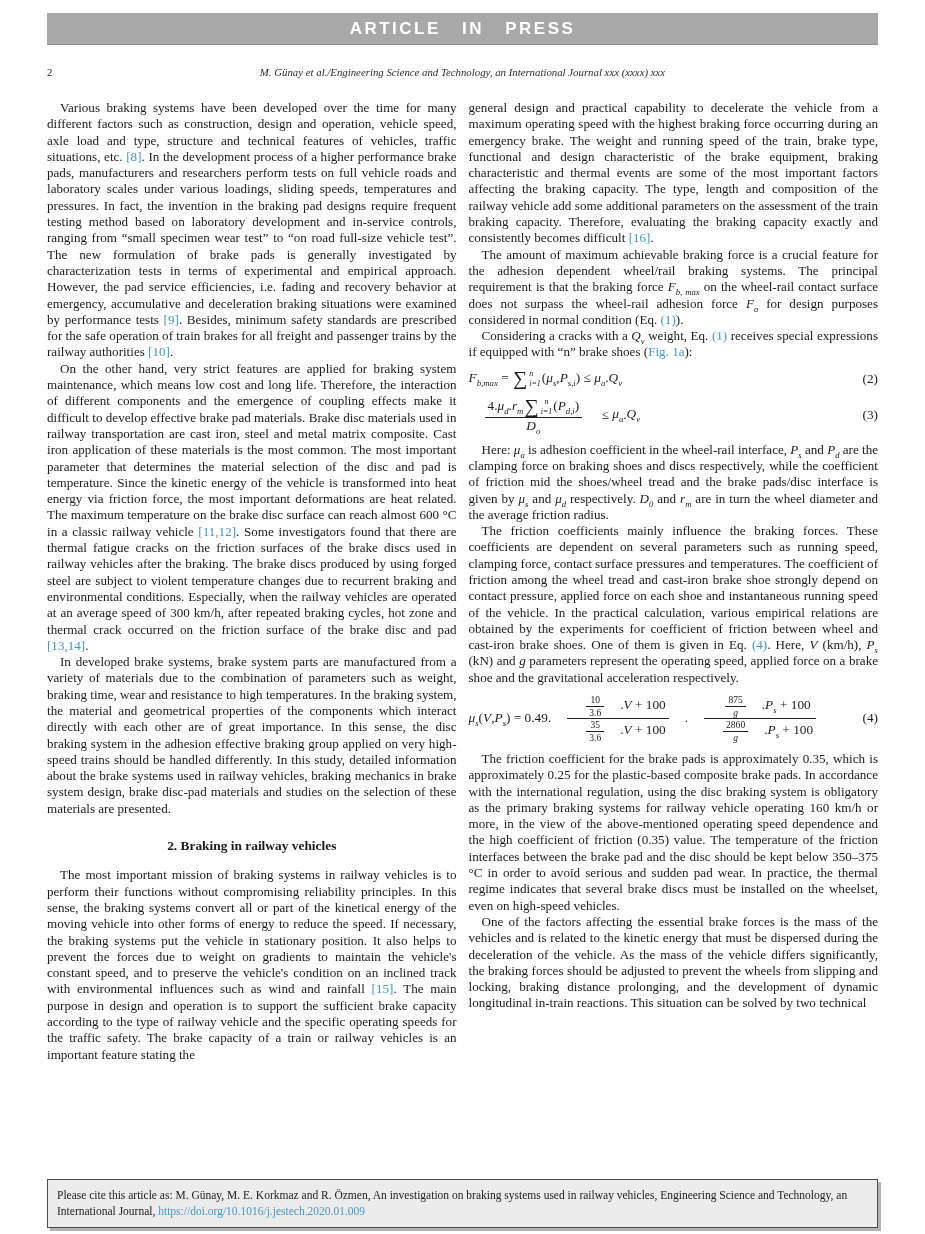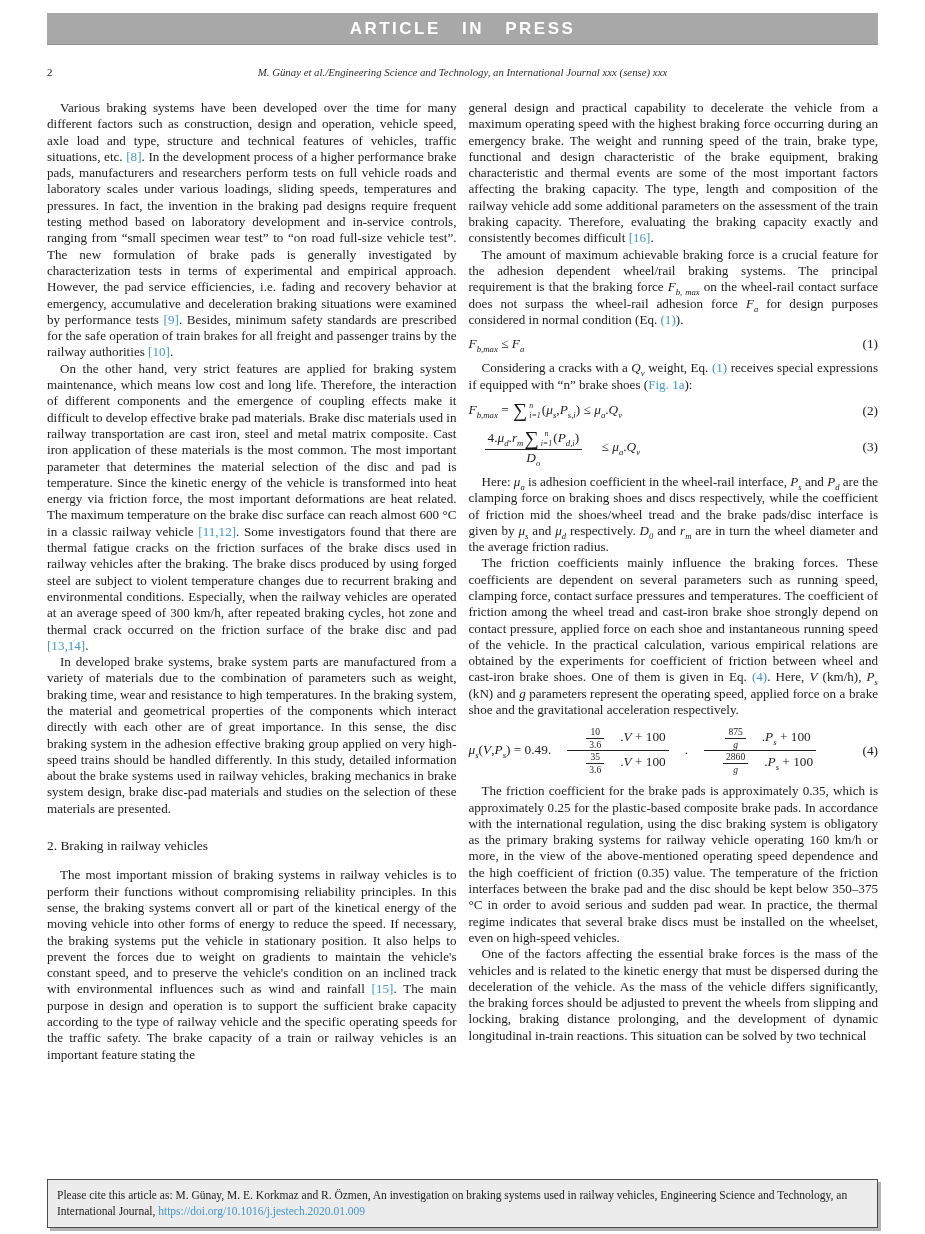--- a/index.html
+++ b/index.html
@@ -12,21 +12,21 @@
           display:flex;align-items:center;justify-content:center;border-bottom:1px solid #8f8f8f;}
   .header-row{position:absolute;left:47px;right:47px;top:66px;height:16px;
               font-size:10.8px;text-align:center;}
   .page-num{position:absolute;left:0;top:0;font-style:normal;}
   .running-title{font-style:italic;color:#2b2b2b;}
   .columns{position:absolute;left:47px;right:47px;top:100px;bottom:54px;
            display:flex;gap:12px;overflow:hidden;}
   .col{flex:1;min-width:0;text-align:justify;font-size:13.1px;line-height:16.3px;}
   .para{margin:0;text-indent:13px;}
   .para.noindent{text-indent:0;}
-  .section-heading{font-size:13.4px;font-weight:normal;margin:21px 0 13px;text-align:left;}
+  .section-heading{font-size:13.4px;font-weight:bold;margin:21px 0 13px;text-align:center;}
   .cite{color:var(--link,#4596c8);cursor:pointer;}
   .it{font-style:italic;}
   sub{font-size:0.66em;line-height:0;}
   .equation{display:flex;align-items:center;margin:8px 0;text-align:left;text-indent:0;
             font-size:13.3px;}
   .eq-body{flex:1;}
   .eq-num{margin-left:8px;}
   .frac{display:inline-flex;flex-direction:column;vertical-align:middle;
         text-align:center;margin:0 16px;line-height:1.2;}
   .frac > .num{display:block;border-bottom:1px solid #222;padding:0 3px;}
@@ -46,38 +46,34 @@
 <body>
 
 <div class="page">
 
   <div class="banner">
     <span>ARTICLE IN PRESS</span>
   </div>
 
   <div class="header-row">
     <span class="page-num">2</span>
-    <span class="running-title">M. Günay et al./Engineering Science and Technology, an International Journal xxx (sense) xxx</span>
+    <span class="running-title">M. Günay et al./Engineering Science and Technology, an International Journal xxx (xxxx) xxx</span>
   </div>
 
   <div class="columns">
     <div class="col">
         <p class="para"><span>Various braking systems have been developed over the time for many different factors such as construction, design and operation, vehicle speed, axle load and type, structure and technical features of vehicles, traffic situations, etc. </span><span class="cite">[8]</span><span>. In the development process of a higher performance brake pads, manufacturers and researchers perform tests on full vehicle roads and laboratory scales under various loadings, sliding speeds, temperatures and pressures. In fact, the invention in the braking pad designs require frequent testing method based on laboratory development and in-service controls, ranging from “small specimen wear test” to “on road full-size vehicle test”. The new formulation of brake pads is generally investigated by characterization tests in terms of experimental and empirical approach. However, the pad service efficiencies, i.e. fading and recovery behavior at emergency, accumulative and deceleration braking situations were examined by performance tests </span><span class="cite">[9]</span><span>. Besides, minimum safety standards are prescribed for the safe operation of train brakes for all freight and passenger trains by the railway authorities </span><span class="cite">[10]</span><span>.</span></p>
         <p class="para"><span>On the other hand, very strict features are applied for braking system maintenance, which means low cost and long life. Therefore, the interaction of different components and the emergence of coupling effects make it difficult to develop effective brake pad materials. Brake disc materials used in railway transportation are cast iron, steel and metal matrix composite. Cast iron application of these materials is the most common. The most important parameter that determines the material selection of the disc and pad is temperature. Since the kinetic energy of the vehicle is transformed into heat energy via friction force, the most important deformations are heat related. The maximum temperature on the brake disc surface can reach almost 600 °C in a classic railway vehicle </span><span class="cite">[11,12]</span><span>. Some investigators found that there are thermal fatigue cracks on the friction surfaces of the brake discs used in railway vehicles after the braking. The brake discs produced by using forged steel are subject to violent temperature changes due to recurrent braking and environmental conditions. Especially, when the railway vehicles are operated at an average speed of 300 km/h, after repeated braking cycles, hot zone and thermal crack occurred on the friction surface of the brake disc and pad </span><span class="cite">[13,14]</span><span>.</span></p>
         <p class="para"><span>In developed brake systems, brake system parts are manufactured from a variety of materials due to the combination of parameters such as weight, braking time, wear and resistance to high temperatures. In the braking system, the material and geometrical properties of the components which interact directly with each other are of great importance. In this sense, the disc braking system in the adhesion effective braking group applied on very high-speed trains should be handled differently. In this study, detailed information about the brake systems used in railway vehicles, braking mechanics in brake system design, brake disc-pad materials and studies on the selection of these materials are presented.</span></p>
         <h2 class="section-heading">2. Braking in railway vehicles</h2>
         <p class="para"><span>The most important mission of braking systems in railway vehicles is to perform their functions without compromising reliability principles. In this sense, the braking systems convert all or part of the kinetical energy of the moving vehicle into other forms of energy to reduce the speed. If necessary, the braking systems put the vehicle in stationary position. It also helps to prevent the forces due to weight on gradients to maintain the vehicle's constant speed, and to preserve the vehicle's condition on an inclined track with environmental influences such as wind and rainfall </span><span class="cite">[15]</span><span>. The main purpose in design and operation is to support the sufficient brake capacity according to the type of railway vehicle and the specific operating speeds for the traffic safety. The brake capacity of a train or railway vehicles is an important feature stating the</span></p>
       </div>
     <div class="col">
         <p class="para noindent"><span>general design and practical capability to decelerate the vehicle from a maximum operating speed with the highest braking force occurring during an emergency brake. The weight and running speed of the train, brake type, functional and design characteristic of the brake equipment, braking characteristic and thermal events are some of the most important factors affecting the braking capacity. The type, length and composition of the railway vehicle add some additional parameters on the assessment of the train braking capacity. Therefore, evaluating the braking capacity exactly and consistently becomes difficult </span><span class="cite">[16]</span><span>.</span></p>
         <p class="para"><span>The amount of maximum achievable braking force is a crucial feature for the adhesion dependent wheel/rail braking systems. The principal requirement is that the braking force </span><span class="it">F<sub class="it">b, max</sub></span><span> on the wheel-rail contact surface does not surpass the wheel-rail adhesion force </span><span class="it">F<sub class="it">a</sub></span><span> for design purposes considered in normal condition (Eq. </span><span class="cite">(1)</span><span>).</span></p>
-        <div class="equation">
-          <span class="eq-body"><span class="it">F<sub class="it">b,max</sub></span><span> ≤ </span><span class="it">F<sub class="it">a</sub></span></span>
-          <span class="eq-num">(1)</span>
-        </div>
         <p class="para"><span>Considering a cracks with a </span><span class="it">Q<sub class="it">v</sub></span><span> weight, Eq. </span><span class="cite">(1)</span><span> receives special expressions if equipped with “n” brake shoes (</span><span class="cite">Fig. 1a</span><span>):</span></p>
         <div class="equation">
           <span class="eq-body"><span class="it">F<sub class="it">b,max</sub></span><span> = </span><span class="sum">
               <span class="sigma">∑</span>
               <span class="lim">
                 <span>n</span>
                 <span>i=1</span>
               </span>
             </span><span>(</span><span class="it">μ<sub class="it">s</sub></span><span>,</span><span class="it">P<sub class="it">s,i</sub></span><span>) ≤ </span><span class="it">μ<sub class="it">a</sub></span><span>.</span><span class="it">Q<sub class="it">v</sub></span></span>
           <span class="eq-num">(2)</span>

